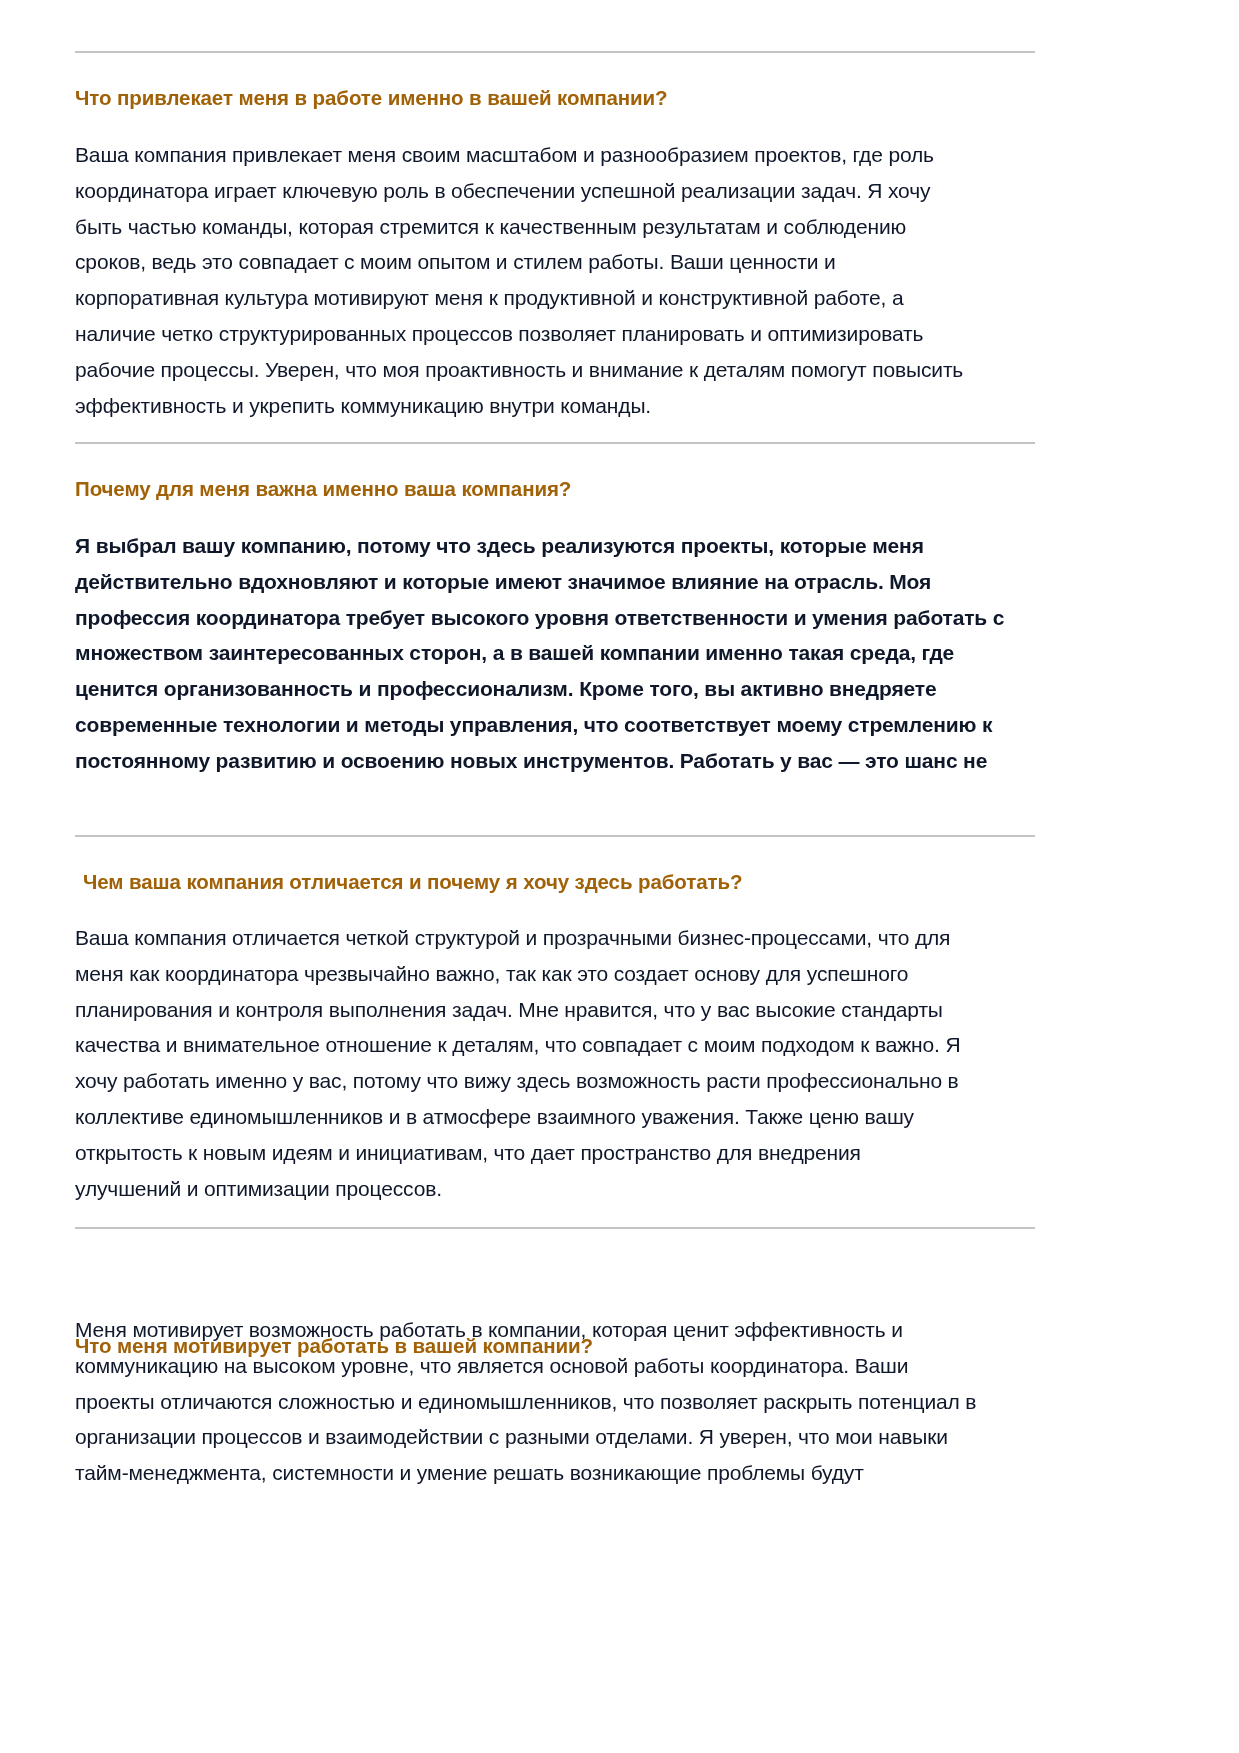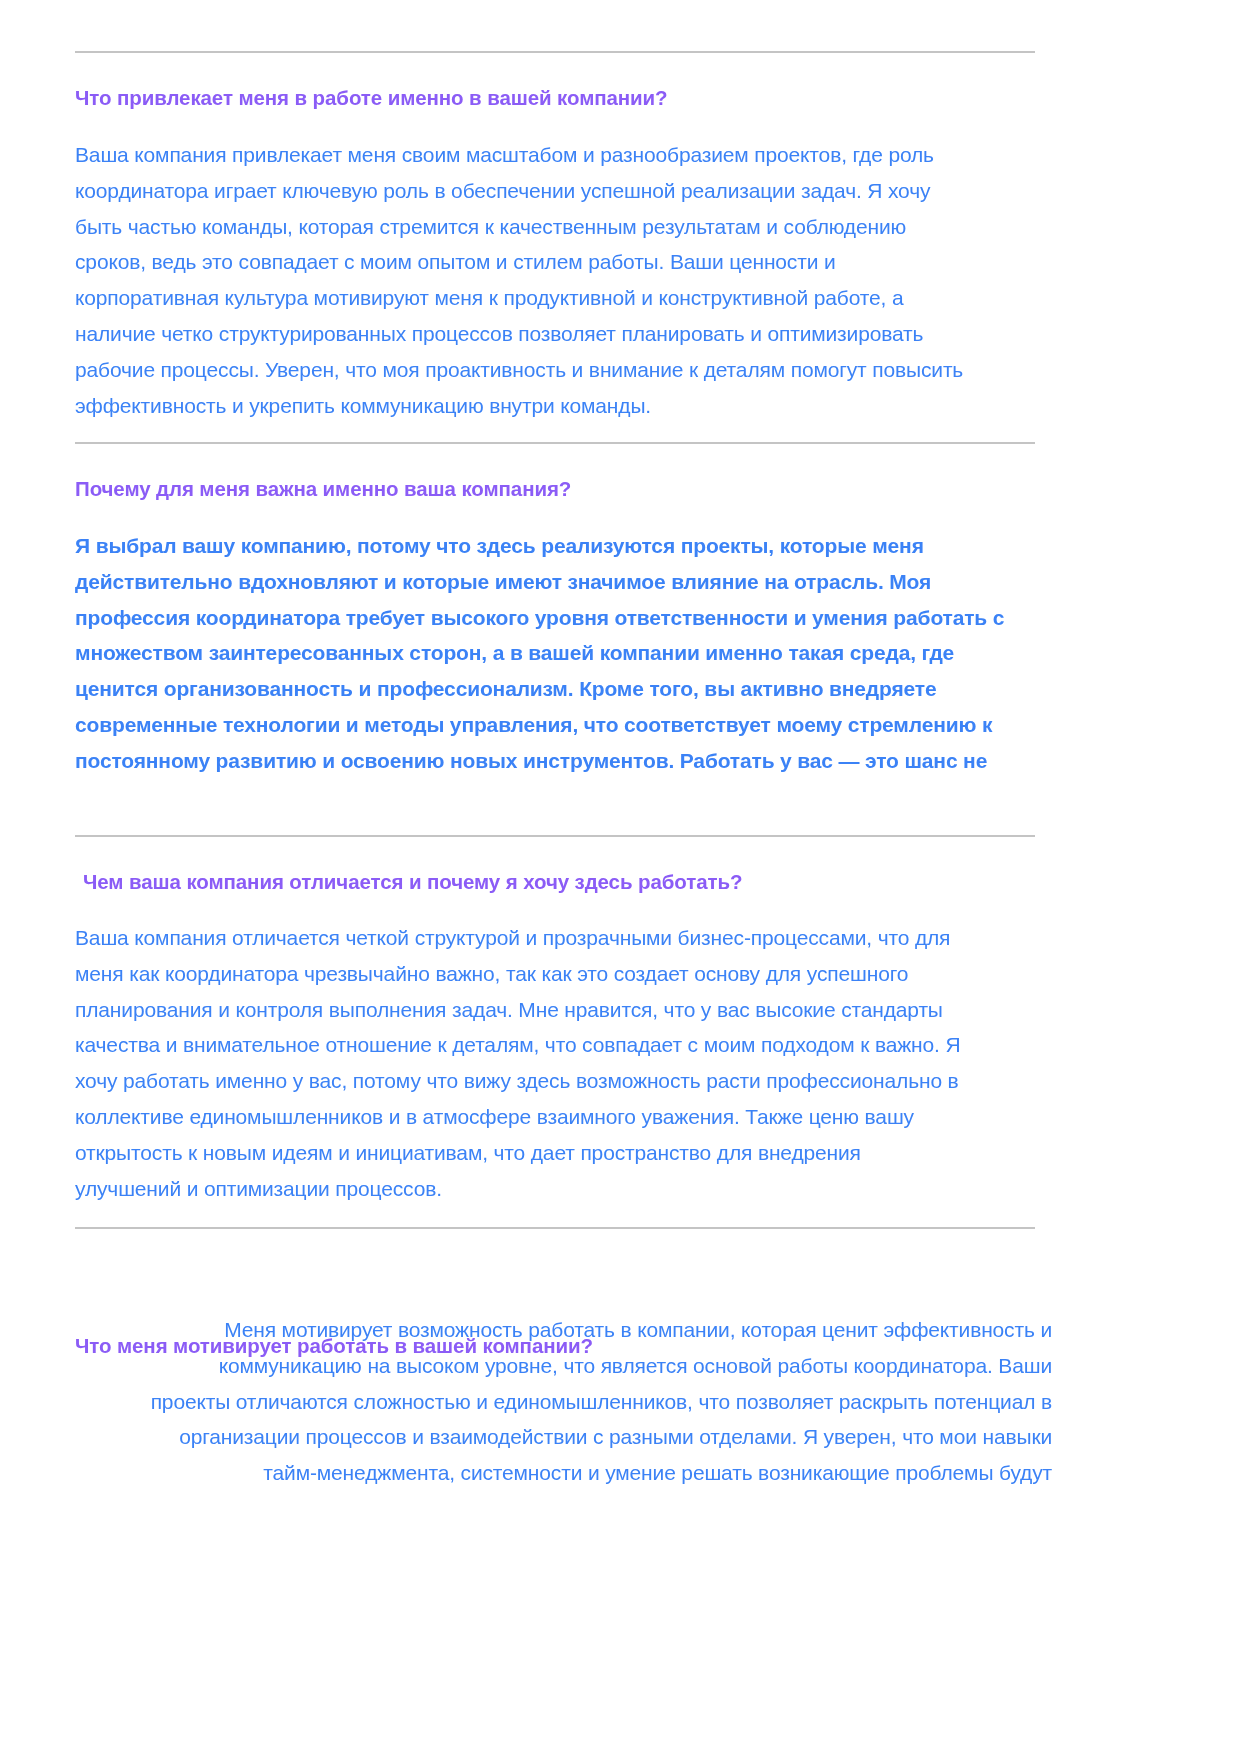--- a/index.html
+++ b/index.html
@@ -7,38 +7,38 @@
     width: 1239px; height: 1753px; overflow: hidden; position: relative;
     font-family: "Liberation Sans", "DejaVu Sans", sans-serif;
     color: #1a1a1a;
   }
   .page { position: absolute; left: 75px; top: 0; width: 960px; }
   .rule {
     height: 0; border: 0; border-top: 2px solid #c4c4c4; margin: 0; width: 960px;
   }
   .heading {
     font-weight: bold; font-size: 20.5px; line-height: 28px;
-    color: #8b5cf6; margin: 0; letter-spacing: -0.1px;
+    color: #a16207; margin: 0; letter-spacing: -0.1px;
   }
   .body-text {
-    font-size: 21px; line-height: 35.8px; color: #3b82f6; margin: 0;
+    font-size: 21px; line-height: 35.8px; color: #0f172a; margin: 0;
     letter-spacing: -0.15px;
   }
   .rule-0 { position: absolute; top: 51px; left: 0; }
   .head-0 { position: absolute; top: 84px; left: 0; }
   .body-0 { position: absolute; top: 137px; left: 0; width: 965px; }
   .rule-1 { position: absolute; top: 442px; left: 0; }
   .head-1 { position: absolute; top: 475px; left: 0; }
   .body-1 { position: absolute; top: 528px; left: 0; width: 965px; font-weight: bold; }
   .rule-2 { position: absolute; top: 835px; left: 0; }
   .head-2 { position: absolute; top: 868px; left: 8px; }
   .body-2 { position: absolute; top: 920px; left: 0; width: 965px; }
   .rule-3 { position: absolute; top: 1227px; left: 0; }
   .head-3 { position: absolute; top: 1332px; left: 0; }
-  .body-3 { position: absolute; top: 1312px; left: 12px; width: 965px; text-align: right; }
+  .body-3 { position: absolute; top: 1312px; left: 0; width: 965px; }
   .line { display: block; white-space: nowrap; }
 </style>
 </head>
 <body>
 
 <div class="page">
 
   <hr class="rule rule-0">
   <h3 class="heading head-0">Что привлекает меня в работе именно в вашей компании?</h3>
   <div class="body-text body-0">

